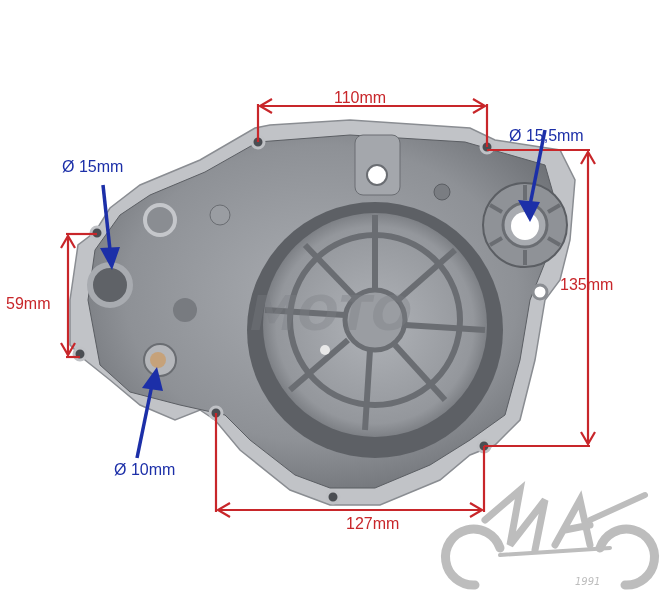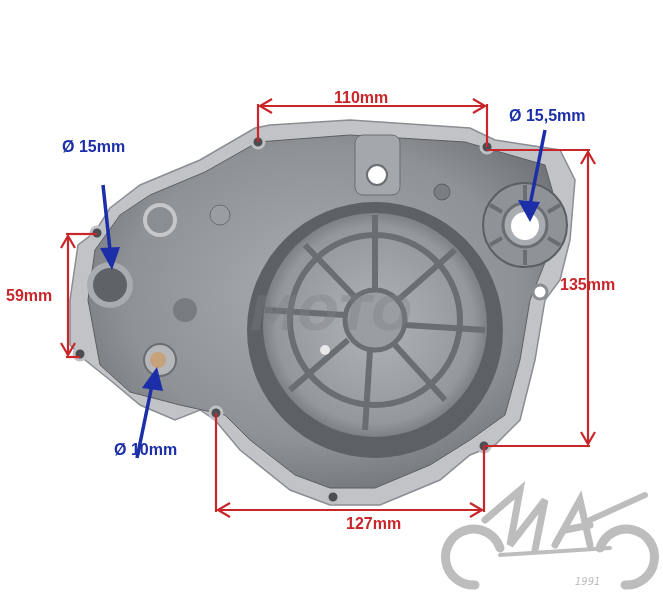--- a/index.html
+++ b/index.html
@@ -1,20 +1,20 @@
 <!DOCTYPE html>
 <html><head>
 <meta charset="utf-8">
 <style>
   html,body{margin:0;padding:0;background:#ffffff;}
   body{width:663px;height:600px;position:relative;overflow:hidden;font-family:"Liberation Sans",sans-serif;}
   .canvas{position:absolute;left:0;top:0;width:663px;height:600px;}
-  .label{position:absolute;font-weight:bold;font-size:16px;white-space:nowrap;letter-spacing:0px;}
+  .label{position:absolute;font-weight:normal;font-size:16px;white-space:nowrap;letter-spacing:0px;}
   .red{color:#c8262a;}
-  .blue{color:#1c2fa8;}
+  .blue{color:#1c2fa8;margin-top:20px;}
   svg{position:absolute;left:0;top:0;}
 </style>
 </head>
 <body>
 
 <div class="canvas">
   <svg width="663" height="600" viewBox="0 0 663 600">
     <defs>
       <radialGradient id="metal" cx="50%" cy="45%" r="60%">
         <stop offset="0%" stop-color="#a9acb1"></stop>
@@ -128,18 +128,18 @@
       <path d="M555,545 L580,500 L590,545 M565,530 L590,525" stroke-width="7"></path>
       <path d="M590,520 L645,495" stroke-width="6"></path>
       <path d="M500,555 L610,548" stroke-width="4"></path>
     </g>
     <text x="575" y="585" font-family="DejaVu Sans, sans-serif" font-size="10" font-style="italic" fill="#bdbdbd">1991</text>
   </svg>
 
   <div class="label red" style="left:334px;top:89px;">110mm</div>
   <div class="label red" style="left:560px;top:276px;">135mm</div>
   <div class="label red" style="left:346px;top:515px;">127mm</div>
-  <div class="label red" style="left:6px;top:287px;text-align:right;">59mm</div>
+  <div class="label red" style="left:6px;top:295px;text-align:right;">59mm</div>
 
   <div class="label blue" style="left:509px;top:107px;">Ø 15,5mm</div>
   <div class="label blue" style="left:62px;top:138px;">Ø 15mm</div>
   <div class="label blue" style="left:114px;top:441px;">Ø 10mm</div>
 </div>
 
 </body></html>

